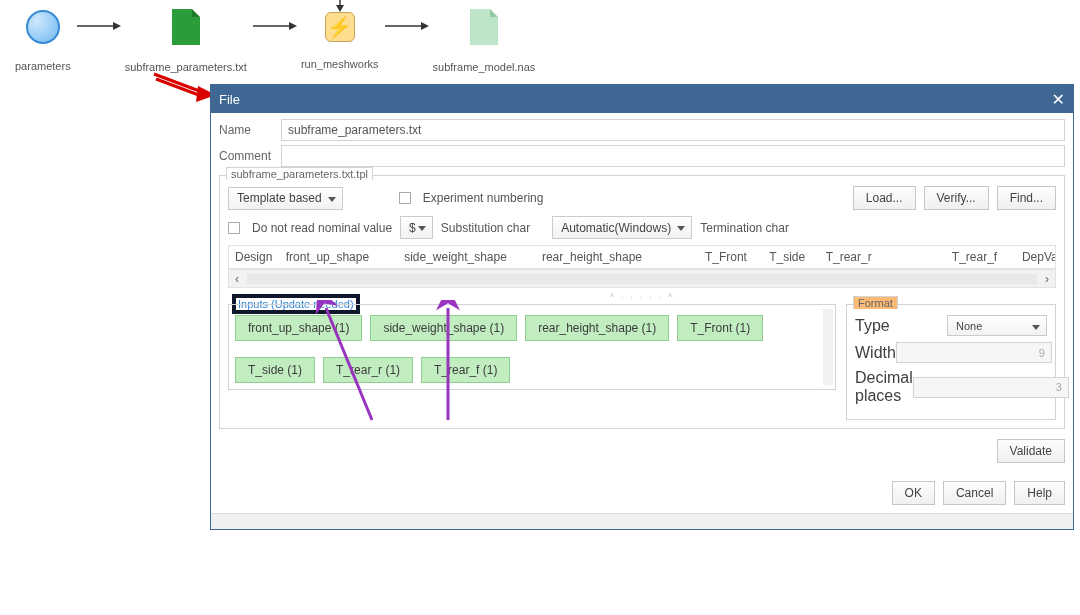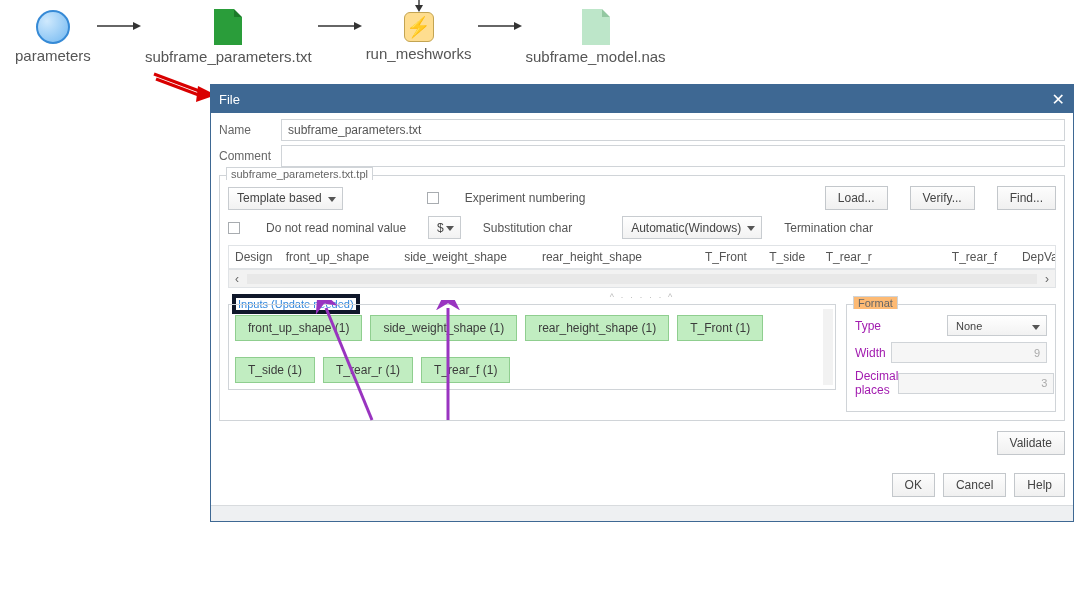--- a/index.html
+++ b/index.html
@@ -1,21 +1,21 @@
 <!DOCTYPE html>
 <html><head>
 <meta charset="utf-8">
 <style>
 * { box-sizing: border-box; font-family: Arial, Helvetica, sans-serif; }
 body { margin: 0; padding: 0; width: 1080px; height: 615px; background: #fff; font-size: 12px; color: #555; overflow: hidden; }
 
 
 .wf { position: absolute; top: 0; left: 15px; height: 78px; display: flex; align-items: flex-start; padding-top: 4px; }
 .wf-node { display: flex; flex-direction: column; align-items: center; position: relative; }
-.wf-node .lbl { margin-top: 3px; font-size: 15px; color: #555; white-space: nowrap; }
+.wf-node .lbl { margin-top: 16px; font-size: 11px; color: #555; white-space: nowrap; }
 .wf-arr { display: flex; align-items: center; height: 44px; margin: 0 4px; }
 .wf-arr svg { display: block; }
 
 .ico-circle { width: 34px; height: 34px; border-radius: 50%; background: radial-gradient(circle at 30% 30%, #cfe9fd, #72b8f1); border: 2px solid #368ad6; margin-top: 6px;}
 .ico-doc { width: 28px; height: 36px; background: #2a9d3a; position: relative; margin-top: 5px;}
 .ico-doc .fold { position: absolute; top: 0; right: 0; width: 0; height: 0; border-top: 8px solid #fff; border-left: 8px solid #1c7a29; }
 .ico-bolt { width: 30px; height: 30px; border-radius: 6px; background: #fedd8f; border: 1px solid #c3a452; display:flex; align-items:center; justify-content:center; margin-top: 8px;}
 .ico-bolt span { font-size: 20px; line-height: 1; color: #333; }
 .ico-nas { width: 28px; height: 36px; background: #bde6c9; position: relative; margin-top: 5px;}
 .ico-nas .fold { position: absolute; top: 0; right: 0; width: 0; height: 0; border-top: 8px solid #fff; border-left: 8px solid #93c8a1; }
@@ -30,21 +30,21 @@
 
 .dlg-body { padding: 6px 8px 8px 8px; }
 
 .form-row { display: flex; align-items: center; margin-bottom: 4px; }
 .form-row label { width: 62px; color: #666; font-size: 12px; }
 .form-row input[type=text] { flex: 1; border: 1px solid #d0d4d8; height: 22px; padding: 0 6px; font-size: 12px; color: #555; background:#fff; }
 
 .group { border: 1px solid #d0d4d8; margin-top: 8px; position: relative; padding: 10px 8px 8px 8px; }
 .group legend { position: absolute; top: -9px; left: 6px; background: #fff; padding: 0 4px; font-size: 11px; color: #666; border-left:1px solid #d0d4d8; border-right:1px solid #d0d4d8; border-top:1px solid #d0d4d8;}
 
-.ctrl-row { display: flex; align-items: center; gap: 22px; margin-bottom: 6px; text-align: right; }
+.ctrl-row { display: flex; align-items: center; gap: 8px; margin-bottom: 6px; text-align: right; }
 .dd { border: 1px solid #c8ccd0; height: 23px; display: inline-flex; align-items: center; padding: 0 20px 0 8px; position: relative; background: linear-gradient(#fff,#f2f2f2); font-size: 12px; color: #444; }
 .dd .car { position: absolute; right: 6px; top: 9px; width: 0; height: 0; border-left: 4px solid transparent; border-right: 4px solid transparent; border-top: 5px solid #555; }
 .chk { width: 12px; height: 12px; border: 1px solid #a8acb0; display: inline-block; vertical-align: middle; margin-right: 4px; }
 .btn { border: 1px solid #c3c7cb; background: linear-gradient(#fdfdfd,#f0f0f0); height: 24px; padding: 0 12px; font-size: 12px; color: #444; display: inline-flex; align-items: center; cursor: pointer; }
 
 .spacer { flex: 1; }
 
 .table-wrap { border: 1px solid #e0e3e6; margin-top: 6px; }
 .table-head { display: flex; background: #fff; border-bottom: 1px solid #e0e3e6; color: #555; font-size: 12px; }
 .table-head div, .table-row div.cell { padding: 4px 6px; white-space: nowrap; overflow: hidden; }
@@ -61,21 +61,21 @@
 
 .inputs-panel { flex: 1; position: relative; }
 .inputs-legend { position: absolute; top: -10px; left: 4px; background: #fff; padding: 0 2px; font-size: 11px; color: #38d; border: 4px solid #0f172a; }
 .inputs-box { border: 1px solid #d0d4d8; padding: 10px 6px 6px 6px; display: flex; flex-wrap: wrap; gap: 8px; align-content: flex-start; min-height: 74px; position:relative;}
 .inputs-box .sv { position:absolute; right:2px; top:4px; bottom:4px; width:10px; background:#f2f2f2; }
 .chip { background: #c1edc1; border: 1px solid #8fce8f; padding: 5px 12px; font-size: 12px; color: #3b3b3b; cursor: pointer; }
 
 .format { width: 210px; border: 1px solid #d0d4d8; position: relative; padding: 10px 8px 8px 8px; }
 .format legend { position: absolute; top: -9px; left: 6px; background: #fdba74; padding: 0 4px; font-size: 11px; color: #666; }
 .fmt-row { display: flex; align-items: center; margin-bottom: 6px; }
-.fmt-row label { width: 92px; font-size: 12px; color: #a21caf; }
+.fmt-row label { width: 92px; font-size: 16px; color: #404040; }
 .fmt-row .dd { flex: 1; height: 21px; font-size: 11px; }
 .fmt-row input { flex: 1; border: 1px solid #d0d4d8; background: #f6f6f6; height: 21px; text-align: right; padding: 0 6px; font-size: 11px; color: #aaa; }
 
 .validate-row { display: flex; justify-content: flex-end; margin-top: 10px; }
 .btn-row { display: flex; justify-content: flex-end; gap: 8px; margin-top: 18px; }
 .status { height: 16px; background: #eef0f2; margin: 8px -8px -8px -8px; border-top: 1px solid #d8dbde; }
 
 
 .c0{width:52px;} .c1{width:122px;} .c2{width:142px;} .c3{width:168px;} .c4{width:66px;} .c5{width:58px;} .c6{width:130px;} .c7{width:72px;} .c8{width:40px;}
 </style>

